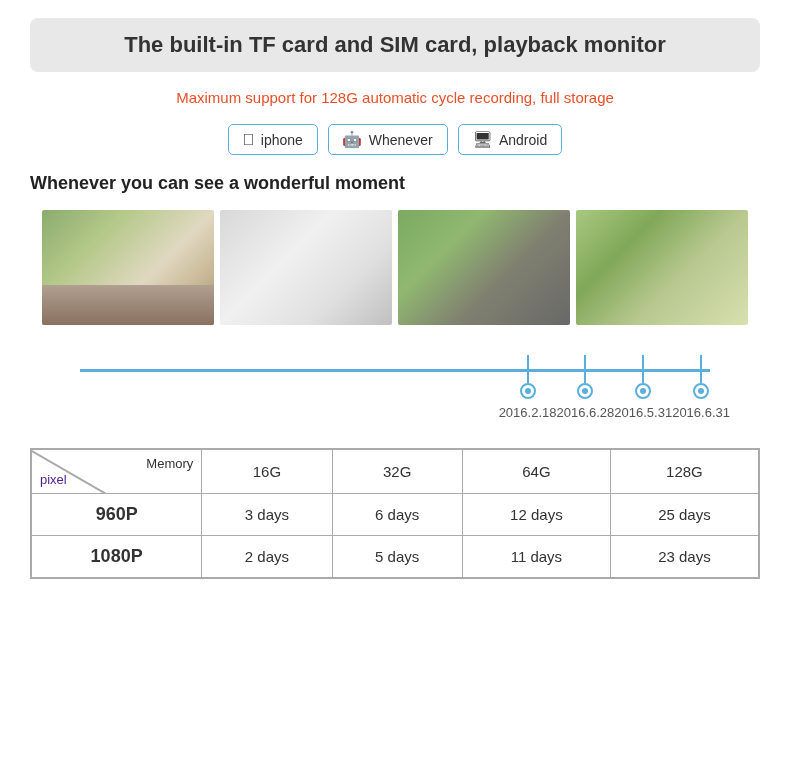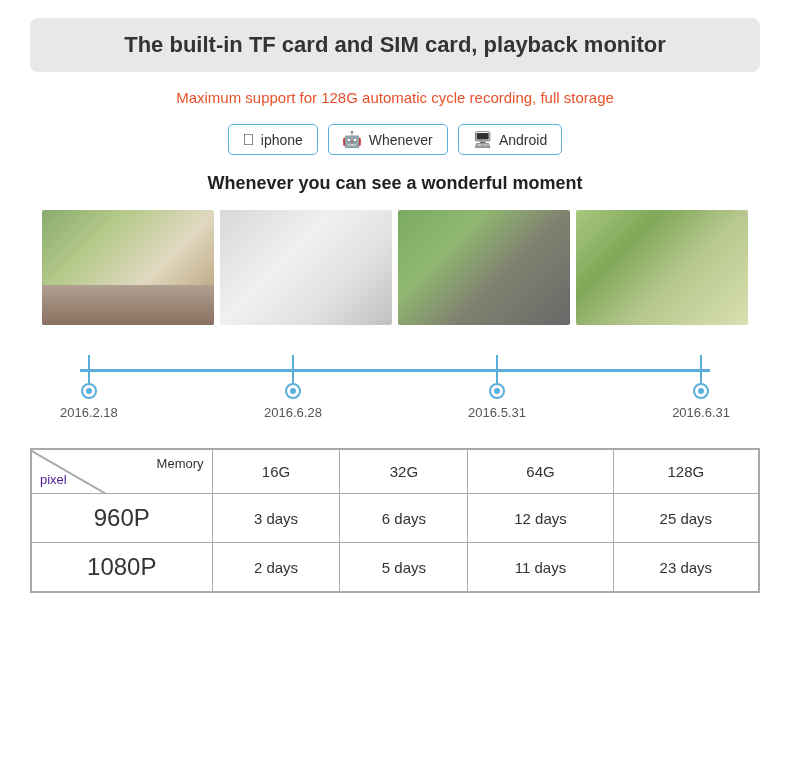--- a/index.html
+++ b/index.html
@@ -56,21 +56,21 @@
       font-size: 14px;
       color: #333;
       background: #fff;
     }
     .platform-icon {
       font-size: 16px;
     }
 
     
     .section-heading {
-      text-align: center;
+      text-align: left;
       font-weight: bold;
       font-size: 18px;
       color: #222;
       margin-bottom: 16px;
     }
 
     
     .photos-row {
       display: flex;
       justify-content: center;
@@ -117,21 +117,21 @@
     .timeline-line {
       position: absolute;
       top: 44px;
       left: 40px;
       right: 40px;
       height: 3px;
       background: #5aaedc;
     }
     .timeline-items {
       display: flex;
-      justify-content: space-between;
+      justify-content: flex-end;
       position: relative;
     }
     .timeline-item {
       display: flex;
       flex-direction: column;
       align-items: center;
       position: relative;
     }
     .timeline-connector {
       width: 2px;
@@ -208,22 +208,22 @@
       color: #333;
     }
     .header-cell .bottom-left {
       position: absolute;
       bottom: 6px;
       left: 8px;
       font-size: 13px;
       color: #4c1d95;
     }
     .pixel-row td:first-child, .pixel-row2 td:first-child {
-      font-size: 24px;
-      font-weight: normal;
+      font-size: 18px;
+      font-weight: bold;
       color: #333;
     }
   </style>
 </head>
 <body>
 
 <div class="page-wrapper">
 
   <div class="header-banner">
     <span class="header-banner-text">The built-in TF card and SIM card, playback monitor</span>

